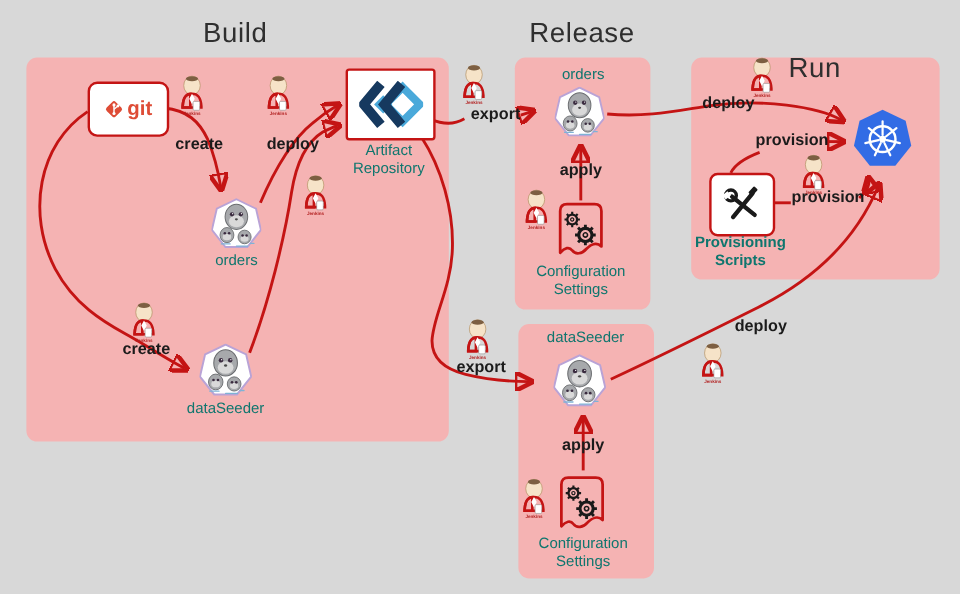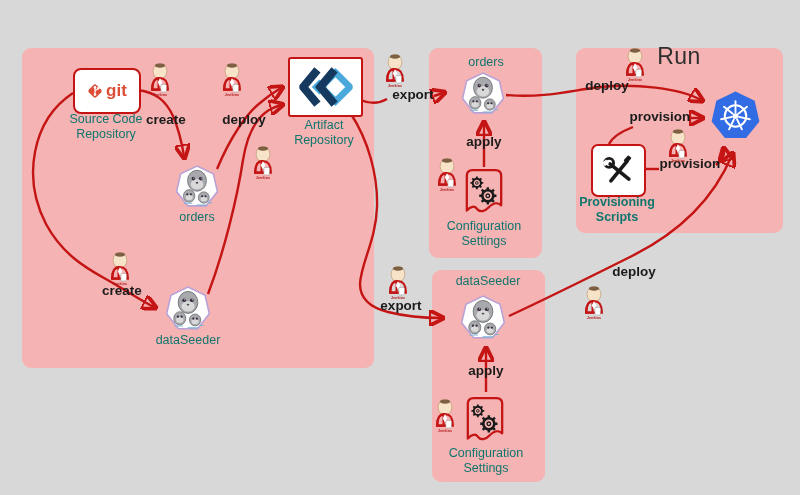--- a/index.html
+++ b/index.html
@@ -158,29 +158,30 @@
 
   <div class="stage-box box-build" style="z-index: 1;"></div>
   <div class="stage-box box-rel1" style="z-index: 1;"></div>
   <div class="stage-box box-run" style="z-index: 1;"></div>
   <div class="stage-box box-rel2" style="z-index: 1;"></div>
 
   <svg class="edges" style="z-index:3">
     <use href="#arrowcopy"></use>
   </svg>
 
+  <div class="stage-title t-build" style="z-index: 4;">Build</div>
+  <div class="stage-title t-release" style="z-index: 4;">Release</div>
   <div class="stage-title t-run" style="z-index: 4; margin-top: 29px;">Run</div>
 
   <div class="white-node git-node" style="z-index: 4;">
     <svg width="16" height="16" viewBox="0 0 16 16">
         <use href="#sym-gitmark"></use>
       </svg>
     <span class="git-text">git</span>
   </div>
-  <div class="node-label" style="left: 50px; top: 112px; width: 112px; z-index: 4;">Source Code Repository</div>
 
   <div class="white-node artifact-node" style="z-index: 4;">
     <svg width="54" height="40" viewBox="0 0 56 42">
         <use href="#sym-artifact"></use>
       </svg>
   </div>
   <div class="node-label" style="left: 280px; top: 118px; width: 88px; z-index: 4;">Artifact Repository</div>
 
   <svg class="icon" style="left: 176px; top: 165px; z-index: 4;" width="42" height="44" viewBox="0 0 40 42">
       <use href="#sym-seal"></use>

